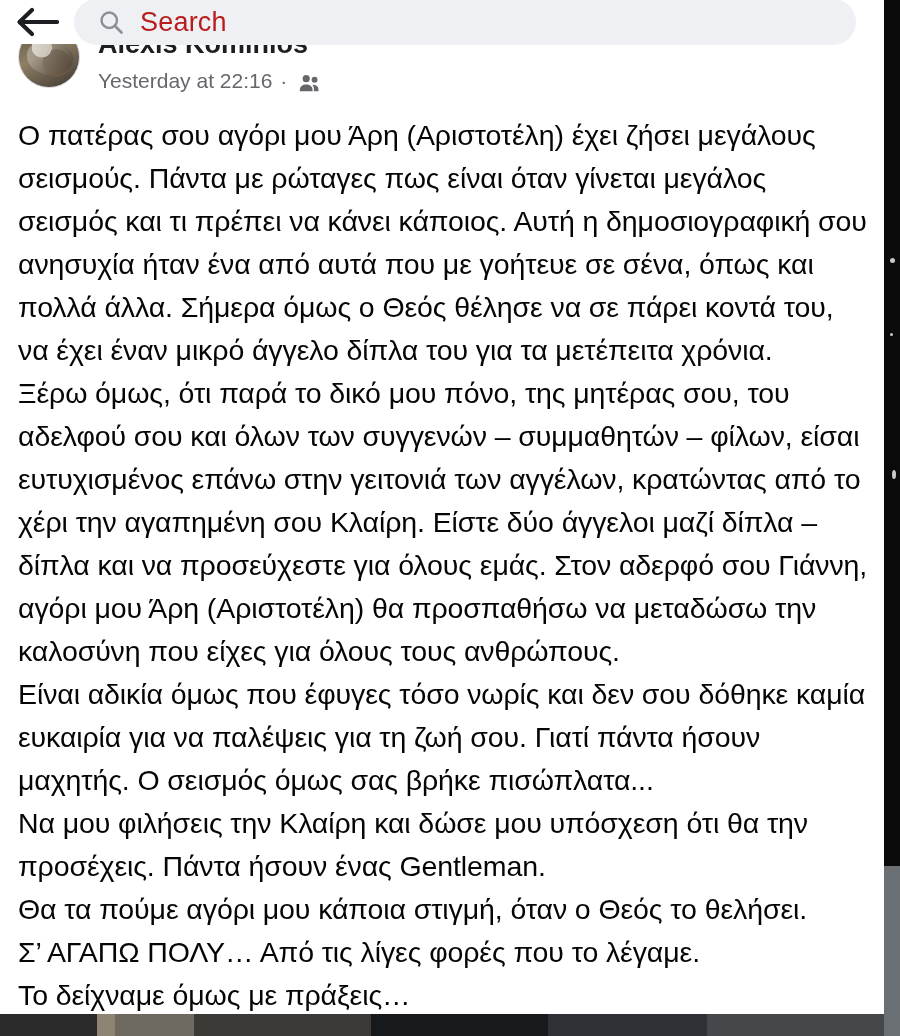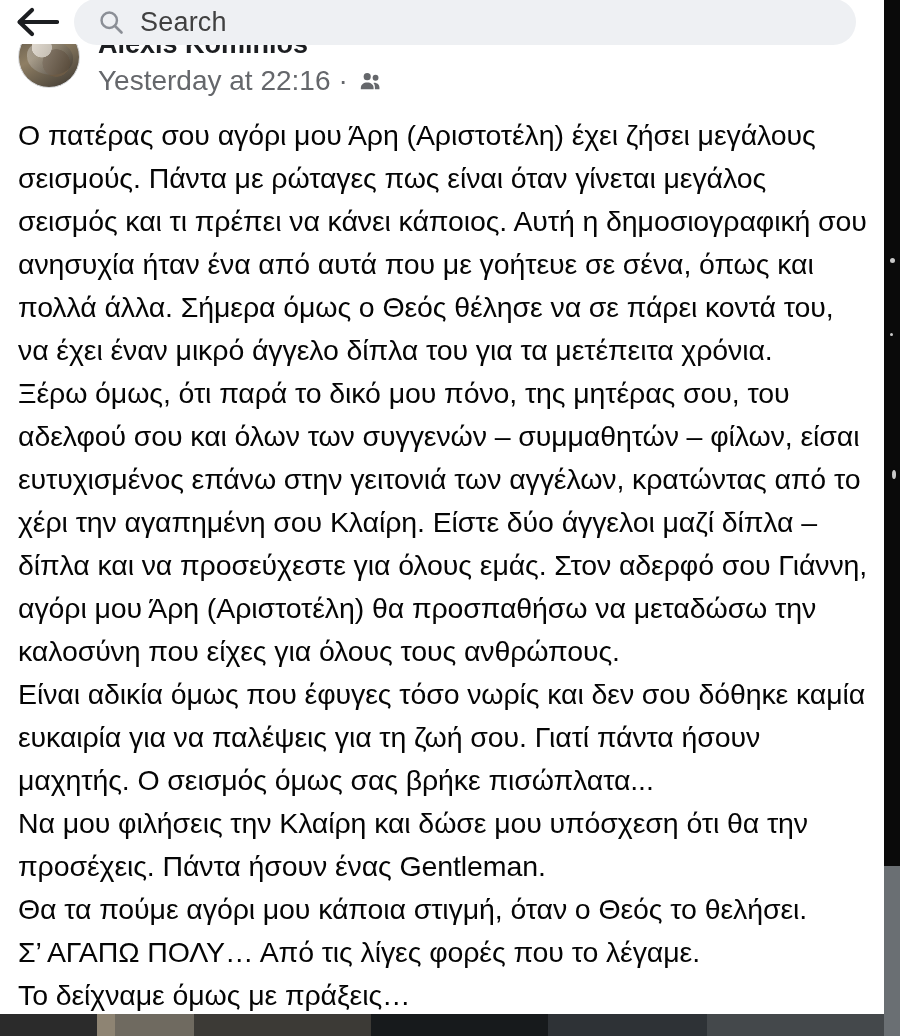--- a/index.html
+++ b/index.html
@@ -58,21 +58,21 @@
     width: 30px;
     height: 30px;
     flex: 0 0 auto;
     display: flex;
     align-items: center;
     justify-content: center;
     margin-right: 14px;
   }
   .search-text {
     font-size: 27px;
-    color: #404040;
+    color: #b91c1c;
     letter-spacing: 0.2px;
     white-space: nowrap;
   }
 
   
   .post {
     position: absolute;
     top: 26px;
     left: 0;
     width: 884px;
@@ -114,22 +114,22 @@
   .author-name {
     font-size: 27px;
     font-weight: bold;
     color: #1c1e21;
     line-height: 32px;
     white-space: nowrap;
     
   }
   .post-sub {
     display: flex;
-    align-items: center;
-    font-size: 28px;
+    align-items: flex-end;
+    font-size: 21px;
     color: #65676b;
     line-height: 30px;
     margin-top: 6px;
   }
   .post-sub .dot {
     margin: 0 8px;
   }
   .audience-icon {
     display: inline-flex;
     align-items: center;

